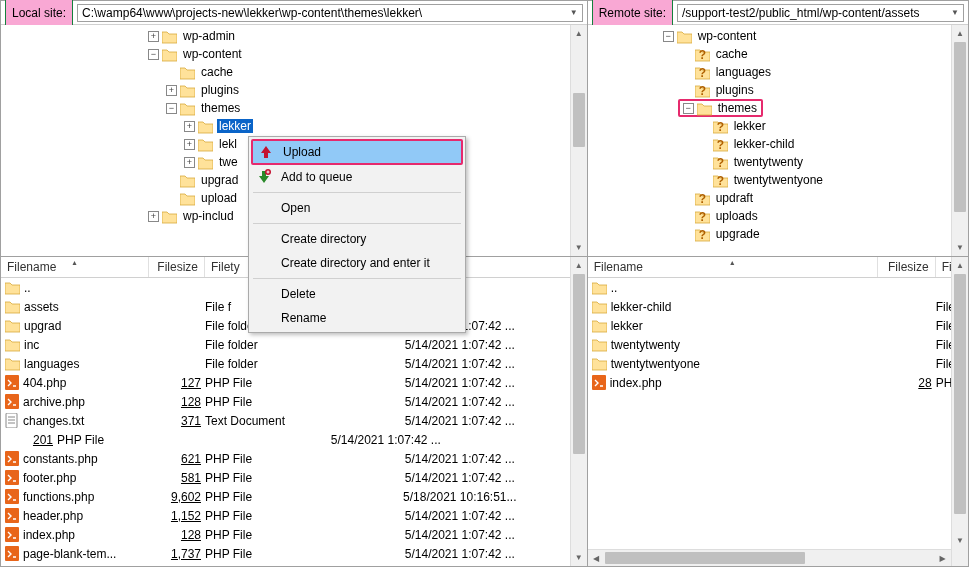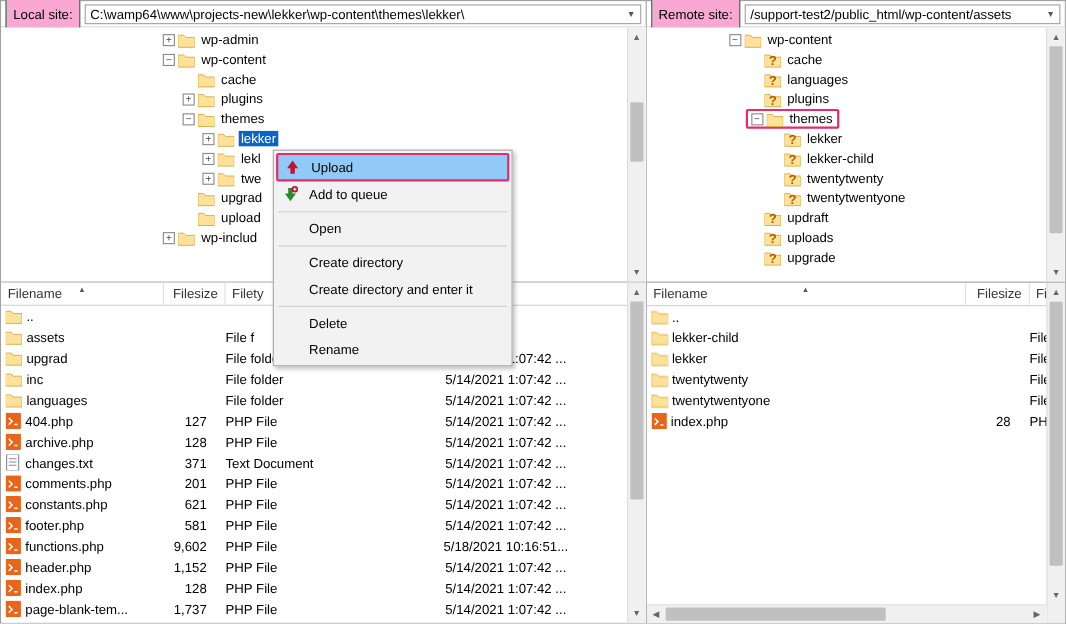--- a/index.html
+++ b/index.html
@@ -30,21 +30,21 @@
 .col.name { flex: 0 0 148px; }
 .col.size { flex: 0 0 56px; text-align: right; }
 .col.type { flex: 0 0 128px; }
 .col.mod { flex: 1; }
 .right .col.name { flex: 0 0 290px; }
 .right .col.size { flex: 0 0 58px; }
 .right .col.type { flex: 1; }
 .sort-ind { font-size: 8px; position: absolute; top: 1px; left: 50%; transform: translateX(-50%); color: #555; }
 .list-row { display: flex; align-items: center; height: 19px; padding-left: 4px; }
 .list-row .name { flex: 0 0 148px; display: flex; align-items: center; overflow: hidden; }
-.list-row .size { flex: 0 0 52px; text-align: right; padding-right: 17px; }
+.list-row .size { flex: 0 0 52px; text-align: right; padding-right: 4px; text-decoration: underline; }
 .list-row .type { flex: 0 0 128px; }
 .list-row .mod { flex: 1; text-align: center; }
 .right .list-row .name { flex: 0 0 290px; }
 .right .list-row .size { flex: 0 0 54px; }
 .right .list-row .type { flex: 1; }
 .scrollbar-v { position: absolute; right: 0; top: 0; bottom: 0; width: 17px; background: #f0f0f0; border-left: 1px solid #ddd; }
 .scrollbar-v .thumb { position: absolute; left: 2px; right: 2px; background: #c0c0c0; border-radius: 1px; }
 .scrollbar-v .arr { position: absolute; left: 0; right: 0; height: 17px; text-align: center; font-size: 8px; color: #666; line-height: 17px; }
 .scrollbar-h { position: absolute; left: 0; right: 17px; bottom: 0; height: 17px; background: #f0f0f0; border-top: 1px solid #ddd; }
 .scrollbar-h .thumb { position: absolute; top: 2px; bottom: 2px; background: #c0c0c0; border-radius: 1px; }
@@ -411,28 +411,20 @@
                   <use href="#svg-txt"></use>
                 </svg>
               </span>
               <span>changes.txt</span>
             </span>
       <span class="size">371</span>
       <span class="type">Text Document</span>
       <span class="mod">5/14/2021 1:07:42 ...</span>
     </div>
           <div class="list-row">
-      <span class="name">
-              <span class="file-icon">
-                <svg width="15" height="15">
-                  <use href="#svg-php"></use>
-                </svg>
-              </span>
-              <span>comments.php</span>
-            </span>
       <span class="size">201</span>
       <span class="type">PHP File</span>
       <span class="mod">5/14/2021 1:07:42 ...</span>
     </div>
           <div class="list-row">
       <span class="name">
               <span class="file-icon">
                 <svg width="15" height="15">
                   <use href="#svg-php"></use>
                 </svg>

